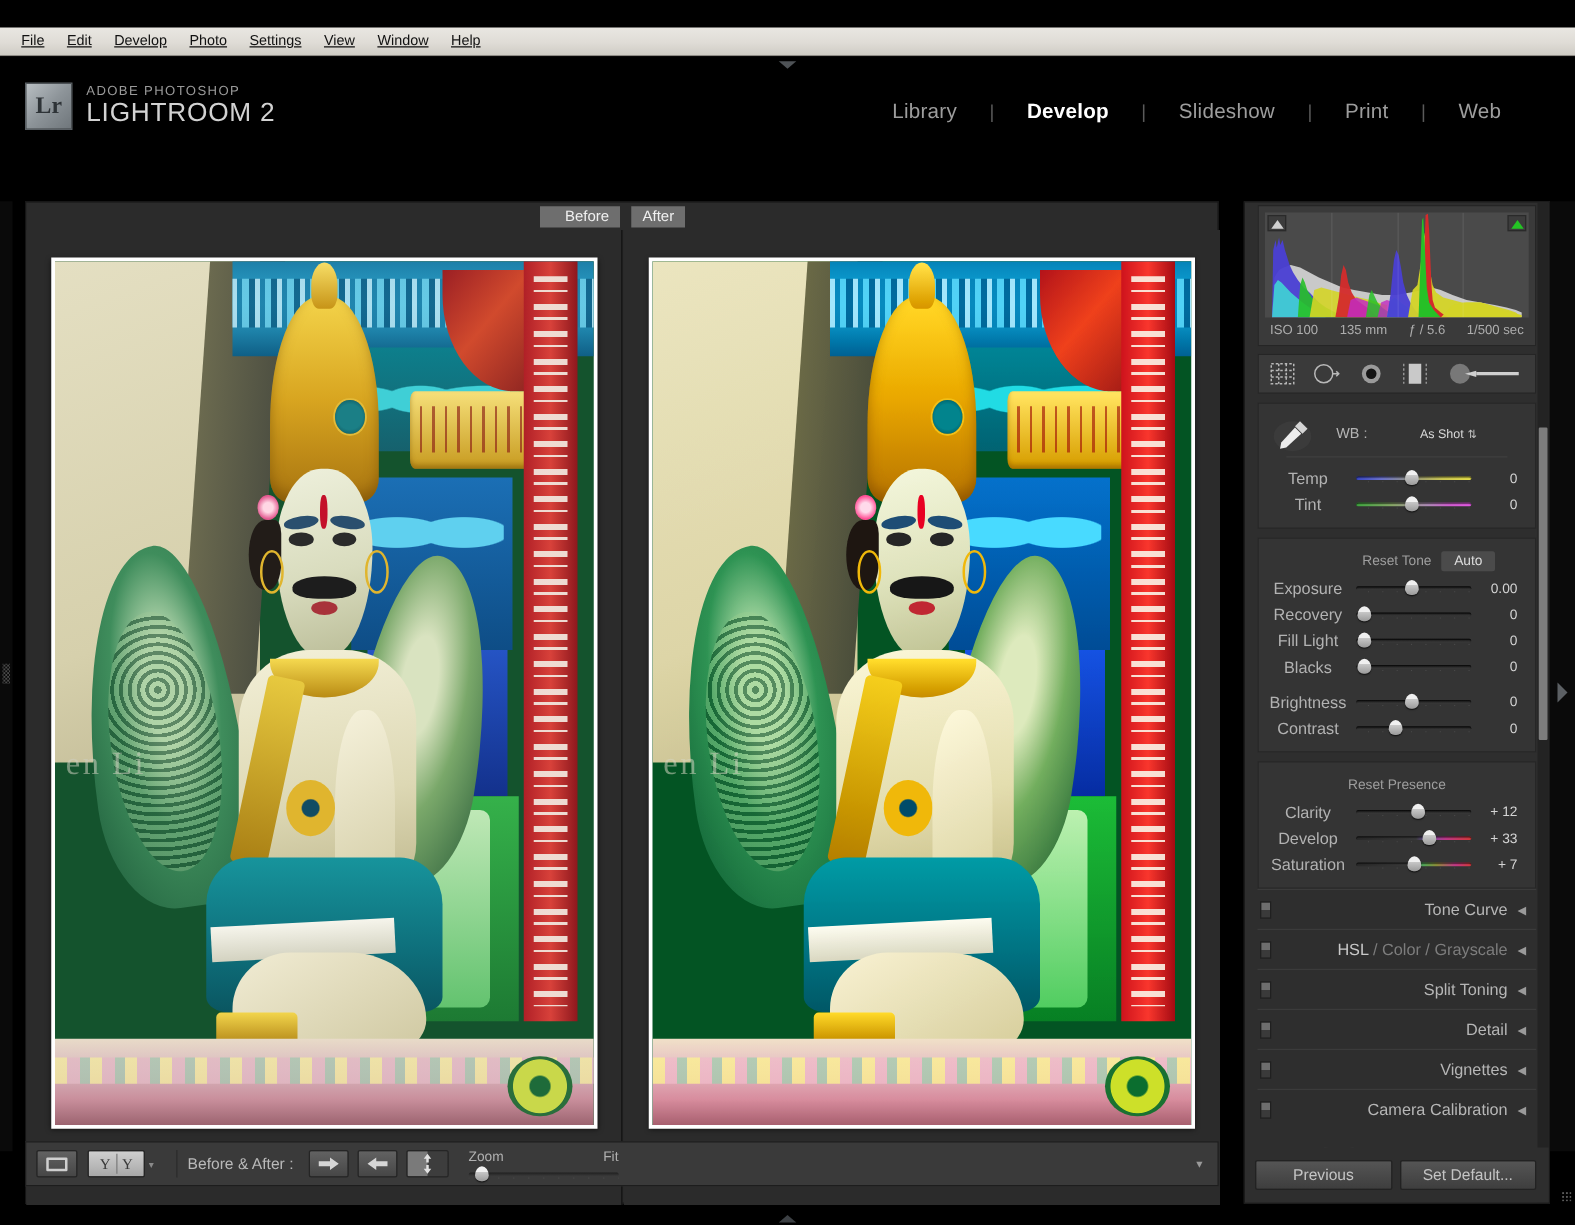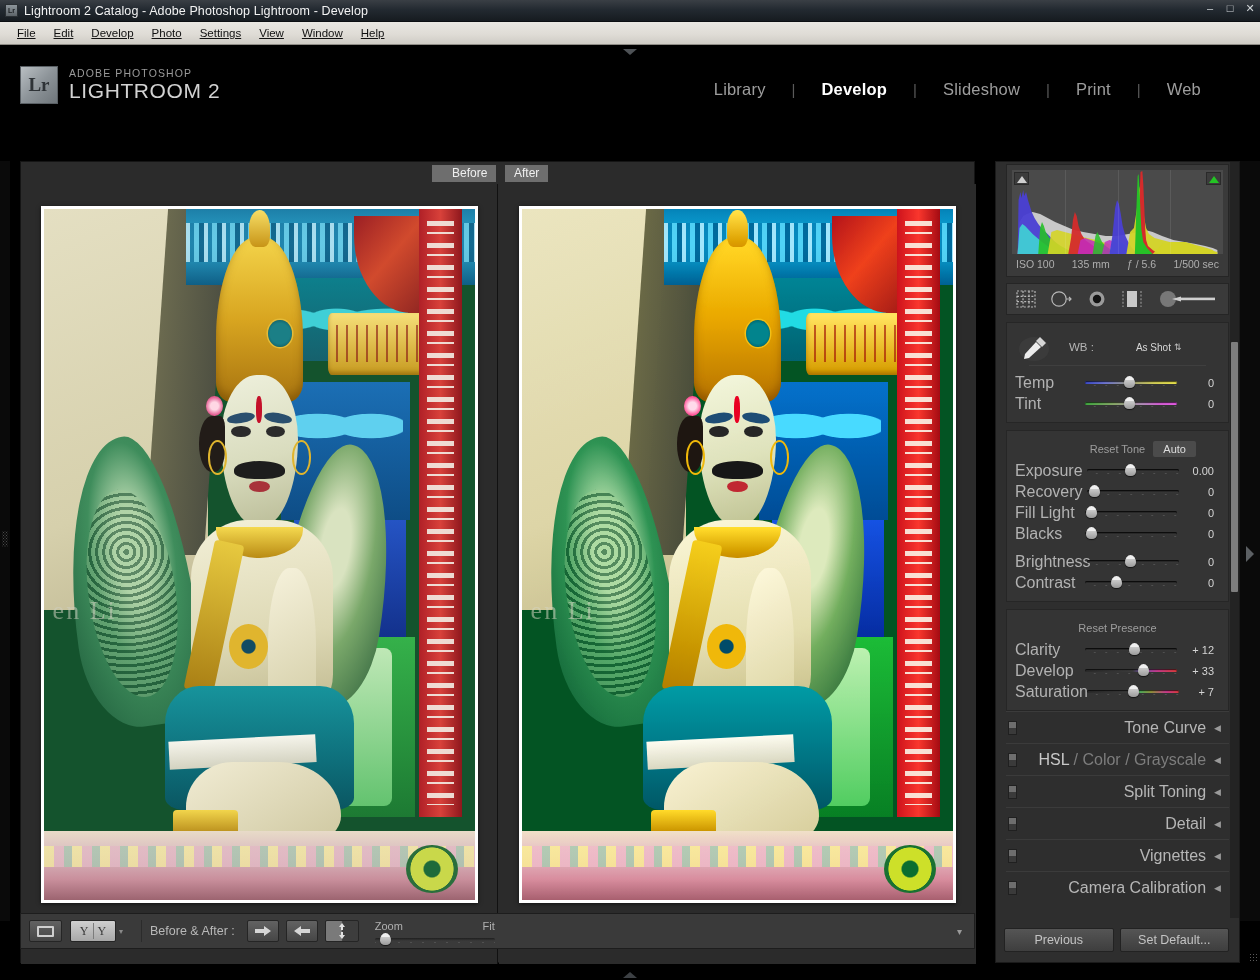--- a/index.html
+++ b/index.html
@@ -260,21 +260,21 @@
 
   .sec { margin:7px 10px 0 10px; background:#343434; border:1px solid #262626; padding:7px 0 8px 0; }
   .wb-row { display:flex; align-items:center; height:34px; padding:0 10px; }
   .eyedrop { width:34px; height:30px; position:relative; }
   .wb-lbl { color:#b5b5b5; font-size:11.5px; margin-left:18px; }
   .wb-val { color:#d8d8d8; font-size:10px; margin-left:42px; }
   .wb-arrows { color:#c0c0c0; font-size:9px; margin-left:3px; }
   .divider { height:1px; background:#3f3f3f; margin:1px 22px 6px 22px; }
 
   .srow { display:flex; align-items:center; height:21px; padding:0 8px; }
-  .srow .lab { width:72px; text-align:left; color:#b2b2b2; font-size:16px; padding-right:7px; }
+  .srow .lab { width:72px; text-align:center; color:#b2b2b2; font-size:13px; padding-right:7px; }
   .trk { position:relative; width:92px; height:9px; }
   .trk .bar { position:absolute; left:0; top:3px; width:92px; height:3px; border-radius:2px;
     background:linear-gradient(to bottom,#1e1e1e,#3a3a3a); box-shadow:inset 0 1px 1px rgba(0,0,0,.7); }
   .trk .bar.temp  { background:linear-gradient(to right,#3a49c8,#6d74cf 22%,#9a9a7a 50%,#cfcb55,#e8e14a); }
   .trk .bar.tint  { background:linear-gradient(to right,#3fa83f,#8aa86a 32%,#b08cb8 62%,#d45fd4,#e45ae4); }
   .trk .bar.vib   { background:linear-gradient(to right,#2a2a2a 0,#3a3a3a 52%,#6f4fa8 62%,#c03a8a 78%,#d83a3a 100%); }
   .trk .bar.sat   { background:linear-gradient(to right,#2a2a2a 0,#3a3a3a 48%,#4fa85a 58%,#8f8f3a 70%,#c43a8a 86%,#d83a3a 100%); }
   .trk .ticks { position:absolute; left:0; top:1px; width:92px; height:7px;
     background-image:radial-gradient(circle .55px,#666 99%,transparent 0);
     background-size:11.5px 7px; background-position:4px 3px; background-repeat:repeat-x; opacity:.55; }
@@ -288,21 +288,21 @@
   .reset-lbl { color:#9e9e9e; font-size:11px; }
   .auto-btn { position:absolute; right:32px; top:3px; background:#4b4b4b; color:#ddd;
     font-size:11px; padding:2px 10px; border-radius:2px; cursor:pointer; }
 
   .gap { height:7px; }
 
   .cpanel { margin:0 10px; height:32px; position:relative; border-top:1px solid #3b3b3b;
     display:flex; align-items:center; justify-content:flex-end; padding-right:8px; cursor:pointer; }
   .cpanel .sw { position:absolute; left:2px; top:9px; width:9px; height:14px;
     background:linear-gradient(to bottom,#6e6e6e 0 50%,#3a3a3a 50% 100%); border:1px solid #202020; }
-  .cpanel .nm { color:#b6b6b6; font-size:16px; }
+  .cpanel .nm { color:#b6b6b6; font-size:13px; }
   .cpanel .nm .dim { color:#7d7d7d; }
   .cpanel .nm .on { color:#c9c9c9; }
   .cpanel .ar { margin-left:8px; color:#9a9a9a; font-size:9px; }
 
   .flourish { margin:14px auto 0 auto; width:150px; height:30px; opacity:.5; }
 
   .rp-bottom { position:absolute; left:0; bottom:0; width:245px; height:44px;
     background:#2e2e2e; display:flex; align-items:center; justify-content:center; gap:6px; padding:0 12px 0 8px; }
   .rp-btn { flex:1; height:24px; background:linear-gradient(to bottom,#555,#3e3e3e);
     border:1px solid #222; color:#c4c4c4; font-size:12.5px; display:flex;
@@ -337,29 +337,20 @@
     background-size:12px 7px; background-position:6px 3px; background-repeat:repeat-x; opacity:.5; }
   .tb-right-caret { margin-left:auto; color:#9a9a9a; font-size:10px; padding-right:4px; }
   .grip { position:absolute; right:3px; bottom:2px; width:8px; height:8px;
     background-image:radial-gradient(circle .6px,#5a5a5a 99%,transparent 0); background-size:3px 3px; }
 </style>
 </head>
 <body>
 
 <div id="app">
 
-  <div class="titlebar">
-    <div class="title-ico">Lr</div>
-    <div class="title-text">Lightroom 2 Catalog - Adobe Photoshop Lightroom - Develop</div>
-    <div class="win-btns">
-      <div class="win-btn">–</div>
-      <div class="win-btn">□</div>
-      <div class="win-btn">✕</div>
-    </div>
-  </div>
 
   <div class="menubar">
     <div class="menu-item"><u>File</u></div>
     <div class="menu-item"><u>Edit</u></div>
     <div class="menu-item"><u>Develop</u></div>
     <div class="menu-item"><u>Photo</u></div>
     <div class="menu-item"><u>Settings</u></div>
     <div class="menu-item"><u>View</u></div>
     <div class="menu-item"><u>Window</u></div>
     <div class="menu-item"><u>Help</u></div>

